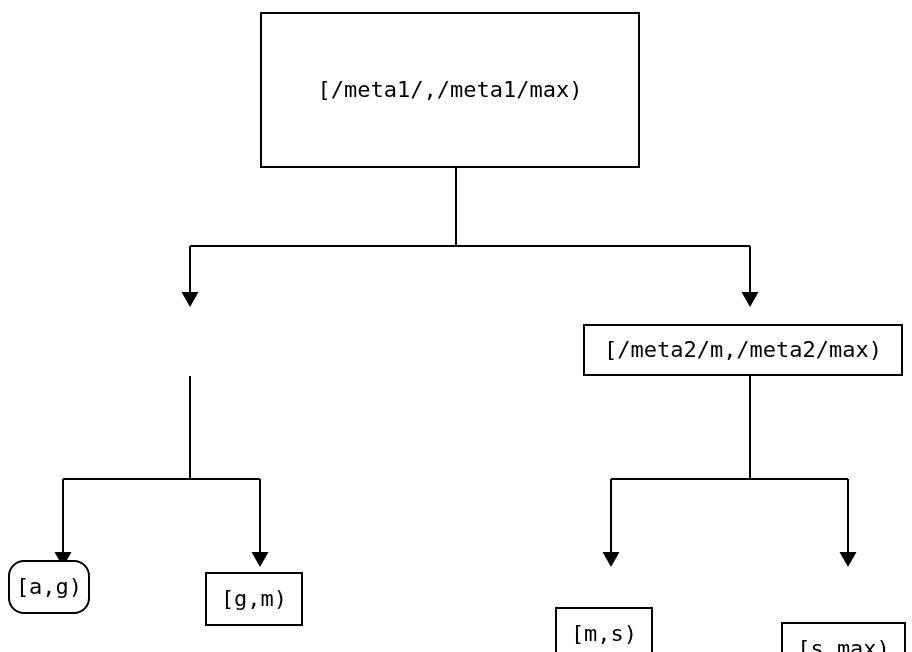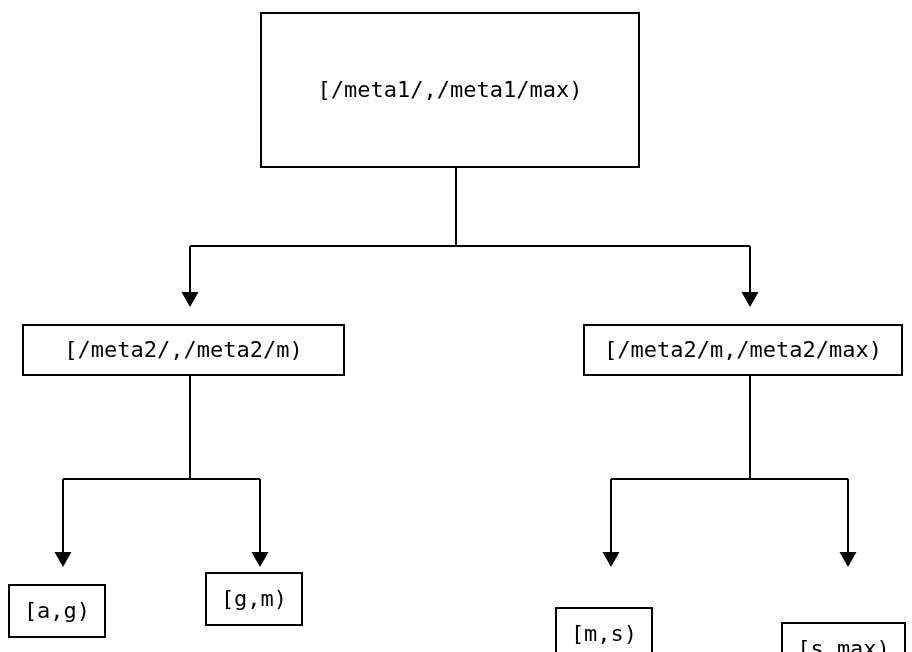--- a/index.html
+++ b/index.html
@@ -34,21 +34,21 @@
     display: flex;
     align-items: center;
     justify-content: center;
     font-size: 22px;
     line-height: 1;
     white-space: nowrap;
   }
   .node-root      { left: 260px; top: 12px;  width: 380px; height: 156px; }
   .node-left      { left: 22px;  top: 324px; width: 323px; height: 52px; }
   .node-right     { left: 583px; top: 324px; width: 320px; height: 52px; }
-  .node-leaf-ag   { left: 8px;   top: 584px; width: 98px;  height: 54px; }
+  .node-leaf-ag   { left: 8px;   top: 560px; width: 82px;  height: 54px; border-radius: 16px; }
   .node-leaf-gm   { left: 205px; top: 572px; width: 98px;  height: 54px; }
   .node-leaf-ms   { left: 555px; top: 584px; width: 98px;  height: 54px; margin-top: 23px; }
   .node-leaf-smax { left: 781px; top: 600px; width: 125px; height: 54px; margin-top: 22px; }
 </style>
 </head>
 <body>
 
 <div class="canvas">
 
   <svg class="connectors" viewBox="0 0 912 652" aria-hidden="true">
@@ -76,21 +76,20 @@
       <path d="M611 479 H848"></path>
       <path d="M611 479 V552"></path>
       <polygon points="602.5,552 619.5,552 611,567"></polygon>
       <path d="M848 479 V552"></path>
       <polygon points="839.5,552 856.5,552 848,567"></polygon>
     </g>
   </svg>
 
   <div class="node node-root">[/meta1/,/meta1/max)</div>
 
-  <div class="node node-left">[/meta2/,/meta2/m)</div>
 
   <div class="node node-right">[/meta2/m,/meta2/max)</div>
 
   <div class="node node-leaf-ag">[a,g)</div>
 
   <div class="node node-leaf-gm">[g,m)</div>
 
   <div class="node node-leaf-ms">[m,s)</div>
 
   <div class="node node-leaf-smax">[s,max)</div>

